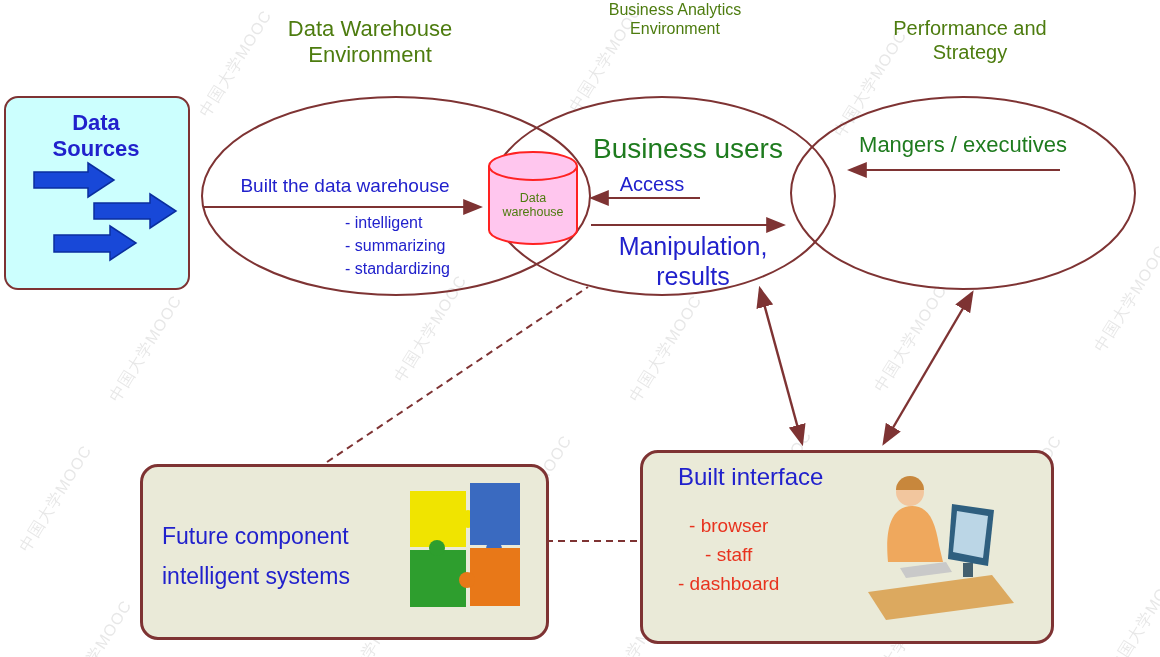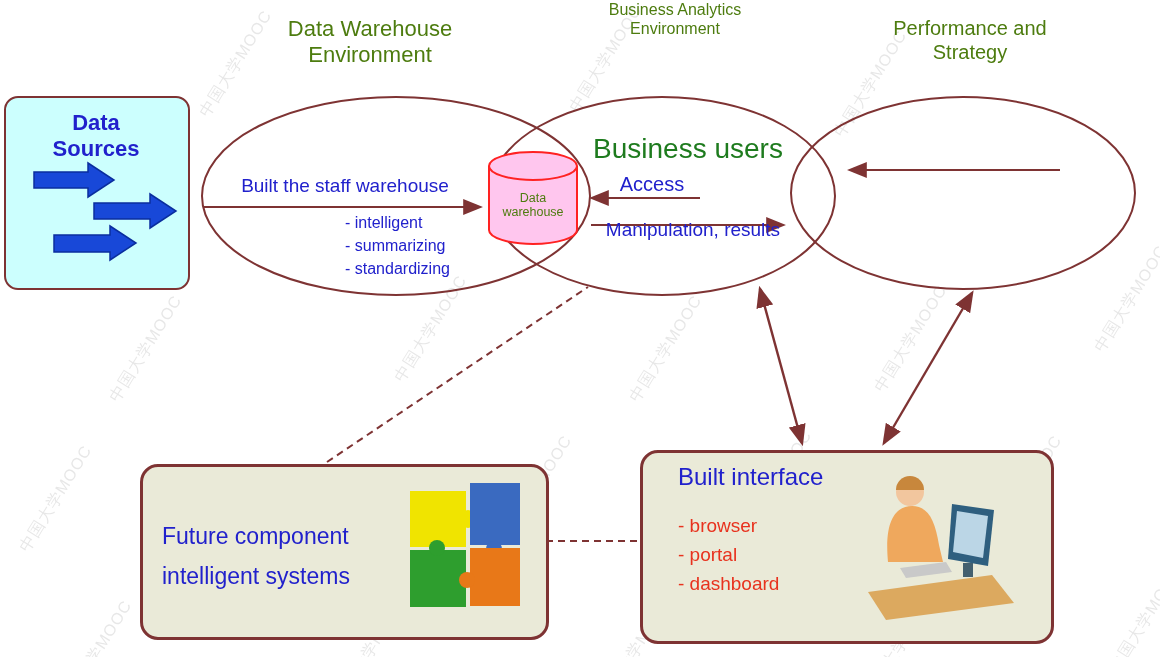--- a/index.html
+++ b/index.html
@@ -4,21 +4,21 @@
 <style>
   html,body{margin:0;padding:0;background:#fff;}
   .stage{position:relative;width:1160px;height:657px;background:#fff;overflow:hidden;
          font-family:"Liberation Sans",sans-serif;}
   .t{position:absolute;line-height:1.2;}
   .center{text-align:center;}
   .pre{white-space:pre-line;}
   .red{color:#4d7c0f;font-weight:normal;}
   .green{color:#1E7B1E;}
   .blue{color:#2121CC;}
-  .itemred{color:#E8321E;}
+  .itemred{color:#E8321E;text-align:center;}
   .bluebold{color:#2121CC;font-weight:bold;}
   .dsbox{position:absolute;left:4px;top:96px;width:182px;height:190px;background:#CCFFFE;
          border:2px solid #7E3333;border-radius:14px;}
   .bigbox{position:absolute;background:#EAEAD8;border:3px solid #7E3333;border-radius:18px;}
   #futurebox{left:140px;top:464px;width:403px;height:170px;}
   #uibox{left:640px;top:450px;width:408px;height:188px;}
   svg.layer{position:absolute;left:0;top:0;}
   .wm{position:absolute;color:rgba(110,110,110,0.17);font-size:16px;letter-spacing:1px;
       transform:rotate(-58deg);transform-origin:left top;pointer-events:none;white-space:nowrap;}
 </style>
@@ -106,38 +106,39 @@
   <div class="t red center pre" style="left:255px;top:16px;width:230px;font-size:22px">Data Warehouse
 Environment</div>
   <div class="t red center pre" style="left:550px;top:0;width:250px;font-size:16px">Business Analytics
 Environment</div>
   <div class="t red center pre" style="left:855px;top:16px;width:230px;font-size:20px">Performance and
 Strategy</div>
 
   <div class="t bluebold center pre" style="left:14px;top:110px;width:164px;font-size:22px">Data
 Sources</div>
 
-  <div class="t blue center" style="left:215px;top:175px;width:260px;font-size:19px">Built the staff warehouse</div>
+  <div class="t blue center" style="left:215px;top:175px;width:260px;font-size:19px">Built the data warehouse</div>
   <div class="t blue" style="left:345px;top:211px;font-size:16px;line-height:23px">
     <div>- intelligent</div>
     <div>- summarizing</div>
     <div>- standardizing</div>
   </div>
 
   <div class="t red center pre" style="left:491px;top:191px;width:84px;font-size:12.5px;line-height:1.15">Data
 warehouse</div>
 
   <div class="t green center" style="left:588px;top:132px;width:200px;font-size:28px">Business users</div>
   <div class="t blue center" style="left:602px;top:172px;width:100px;font-size:20px">Access</div>
-  <div class="t blue center" style="left:583px;top:219px;width:220px;font-size:19px">Manipulation, results</div>
+  <div class="t blue center" style="left:583px;top:231px;width:220px;font-size:25px">Manipulation, results</div>
 
+  <div class="t green center" style="left:843px;top:132px;width:240px;font-size:22px">Mangers / executives</div>
 
   <div class="t blue pre" style="left:162px;top:516px;font-size:23px;line-height:40px">Future component
 intelligent systems</div>
 
   <div class="t blue" style="left:678px;top:463px;font-size:24px">Built interface</div>
   <div class="t itemred" style="left:678px;top:511px;font-size:19px;line-height:29px">
     <div>- browser</div>
-    <div>- portal</div>
+    <div>- staff</div>
     <div>- dashboard</div>
   </div>
 
 </div>
 
 </body></html>

